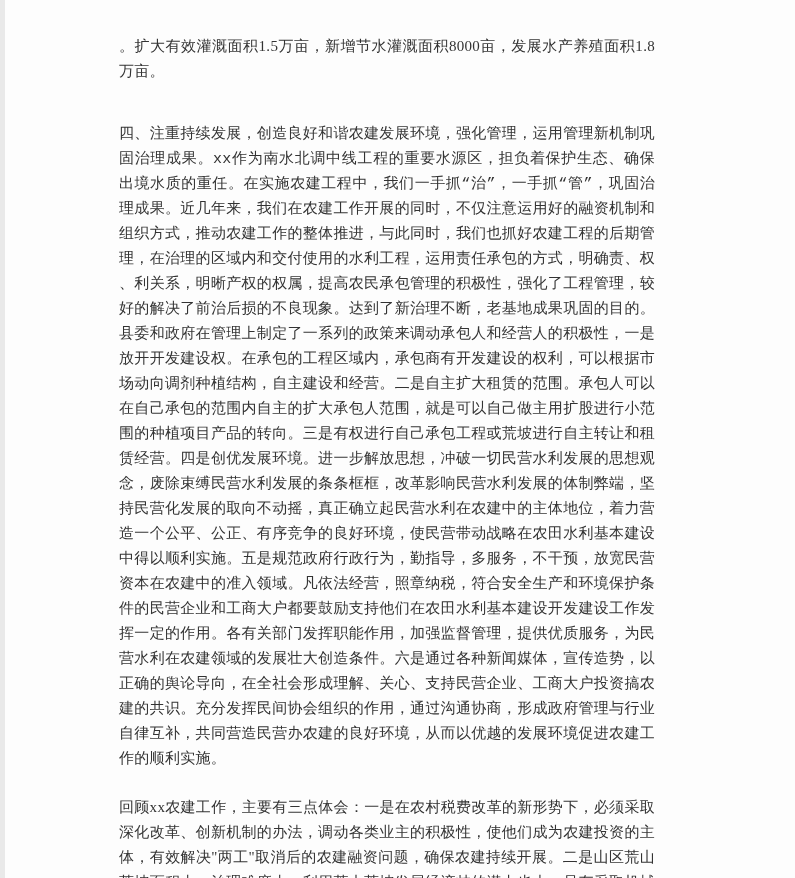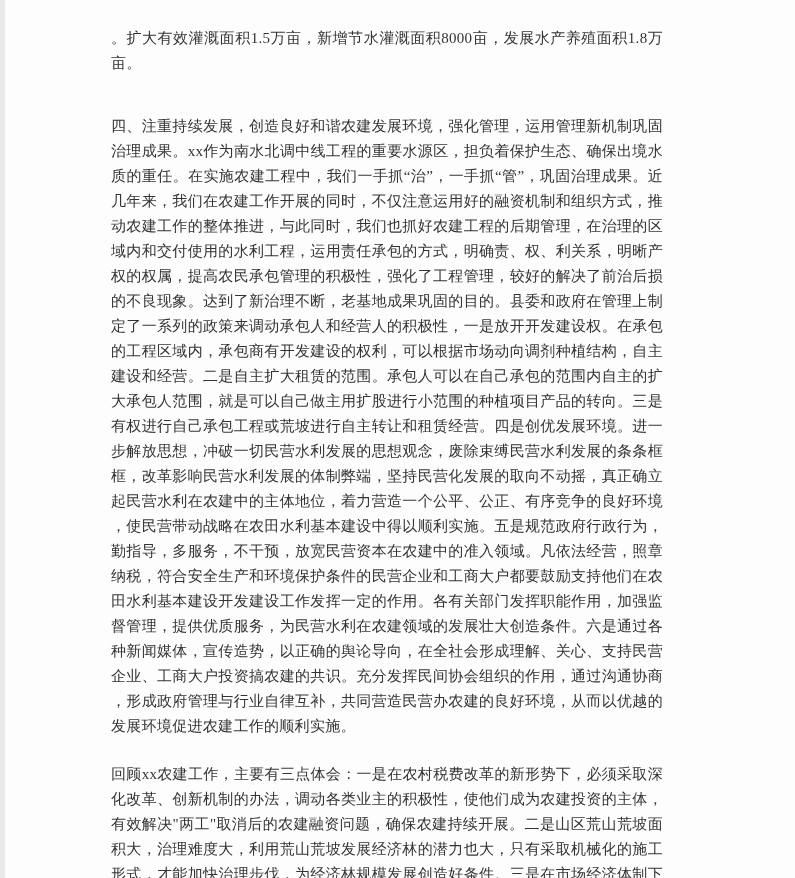--- a/index.html
+++ b/index.html
@@ -22,30 +22,30 @@
     height: 100%;
     background: #e9e9e9;
   }
   .text-column {
     position: absolute;
     left: 107px;
     top: 22px;
     width: 560px;
   }
   .para {
-    margin: 4px;
+    margin: 12px;
     font-size: 15px;
     line-height: 25px;
     color: #333333;
     text-align: justify;
     word-break: break-all;
     line-break: anywhere;
     letter-spacing: 0.3px;
   }
-  .para.gap-large { margin-top: 38px; }
+  .para.gap-large { margin-top: 38px; font-family: Liberation Mono, monospace; }
   .para.gap-small { margin-top: 23px; }
 </style>
 </head>
 <body>
 
 <div class="page-left-edge"></div>
 
 <div class="text-column">
   <p class="para">。扩大有效灌溉面积1.5万亩，新增节水灌溉面积8000亩，发展水产养殖面积1.8万亩。</p>
   <p class="para gap-large">四、注重持续发展，创造良好和谐农建发展环境，强化管理，运用管理新机制巩固治理成果。xx作为南水北调中线工程的重要水源区，担负着保护生态、确保出境水质的重任。在实施农建工程中，我们一手抓“治”，一手抓“管”，巩固治理成果。近几年来，我们在农建工作开展的同时，不仅注意运用好的融资机制和组织方式，推动农建工作的整体推进，与此同时，我们也抓好农建工程的后期管理，在治理的区域内和交付使用的水利工程，运用责任承包的方式，明确责、权、利关系，明晰产权的权属，提高农民承包管理的积极性，强化了工程管理，较好的解决了前治后损的不良现象。达到了新治理不断，老基地成果巩固的目的。县委和政府在管理上制定了一系列的政策来调动承包人和经营人的积极性，一是放开开发建设权。在承包的工程区域内，承包商有开发建设的权利，可以根据市场动向调剂种植结构，自主建设和经营。二是自主扩大租赁的范围。承包人可以在自己承包的范围内自主的扩大承包人范围，就是可以自己做主用扩股进行小范围的种植项目产品的转向。三是有权进行自己承包工程或荒坡进行自主转让和租赁经营。四是创优发展环境。进一步解放思想，冲破一切民营水利发展的思想观念，废除束缚民营水利发展的条条框框，改革影响民营水利发展的体制弊端，坚持民营化发展的取向不动摇，真正确立起民营水利在农建中的主体地位，着力营造一个公平、公正、有序竞争的良好环境，使民营带动战略在农田水利基本建设中得以顺利实施。五是规范政府行政行为，勤指导，多服务，不干预，放宽民营资本在农建中的准入领域。凡依法经营，照章纳税，符合安全生产和环境保护条件的民营企业和工商大户都要鼓励支持他们在农田水利基本建设开发建设工作发挥一定的作用。各有关部门发挥职能作用，加强监督管理，提供优质服务，为民营水利在农建领域的发展壮大创造条件。六是通过各种新闻媒体，宣传造势，以正确的舆论导向，在全社会形成理解、关心、支持民营企业、工商大户投资搞农建的共识。充分发挥民间协会组织的作用，通过沟通协商，形成政府管理与行业自律互补，共同营造民营办农建的良好环境，从而以优越的发展环境促进农建工作的顺利实施。</p>

